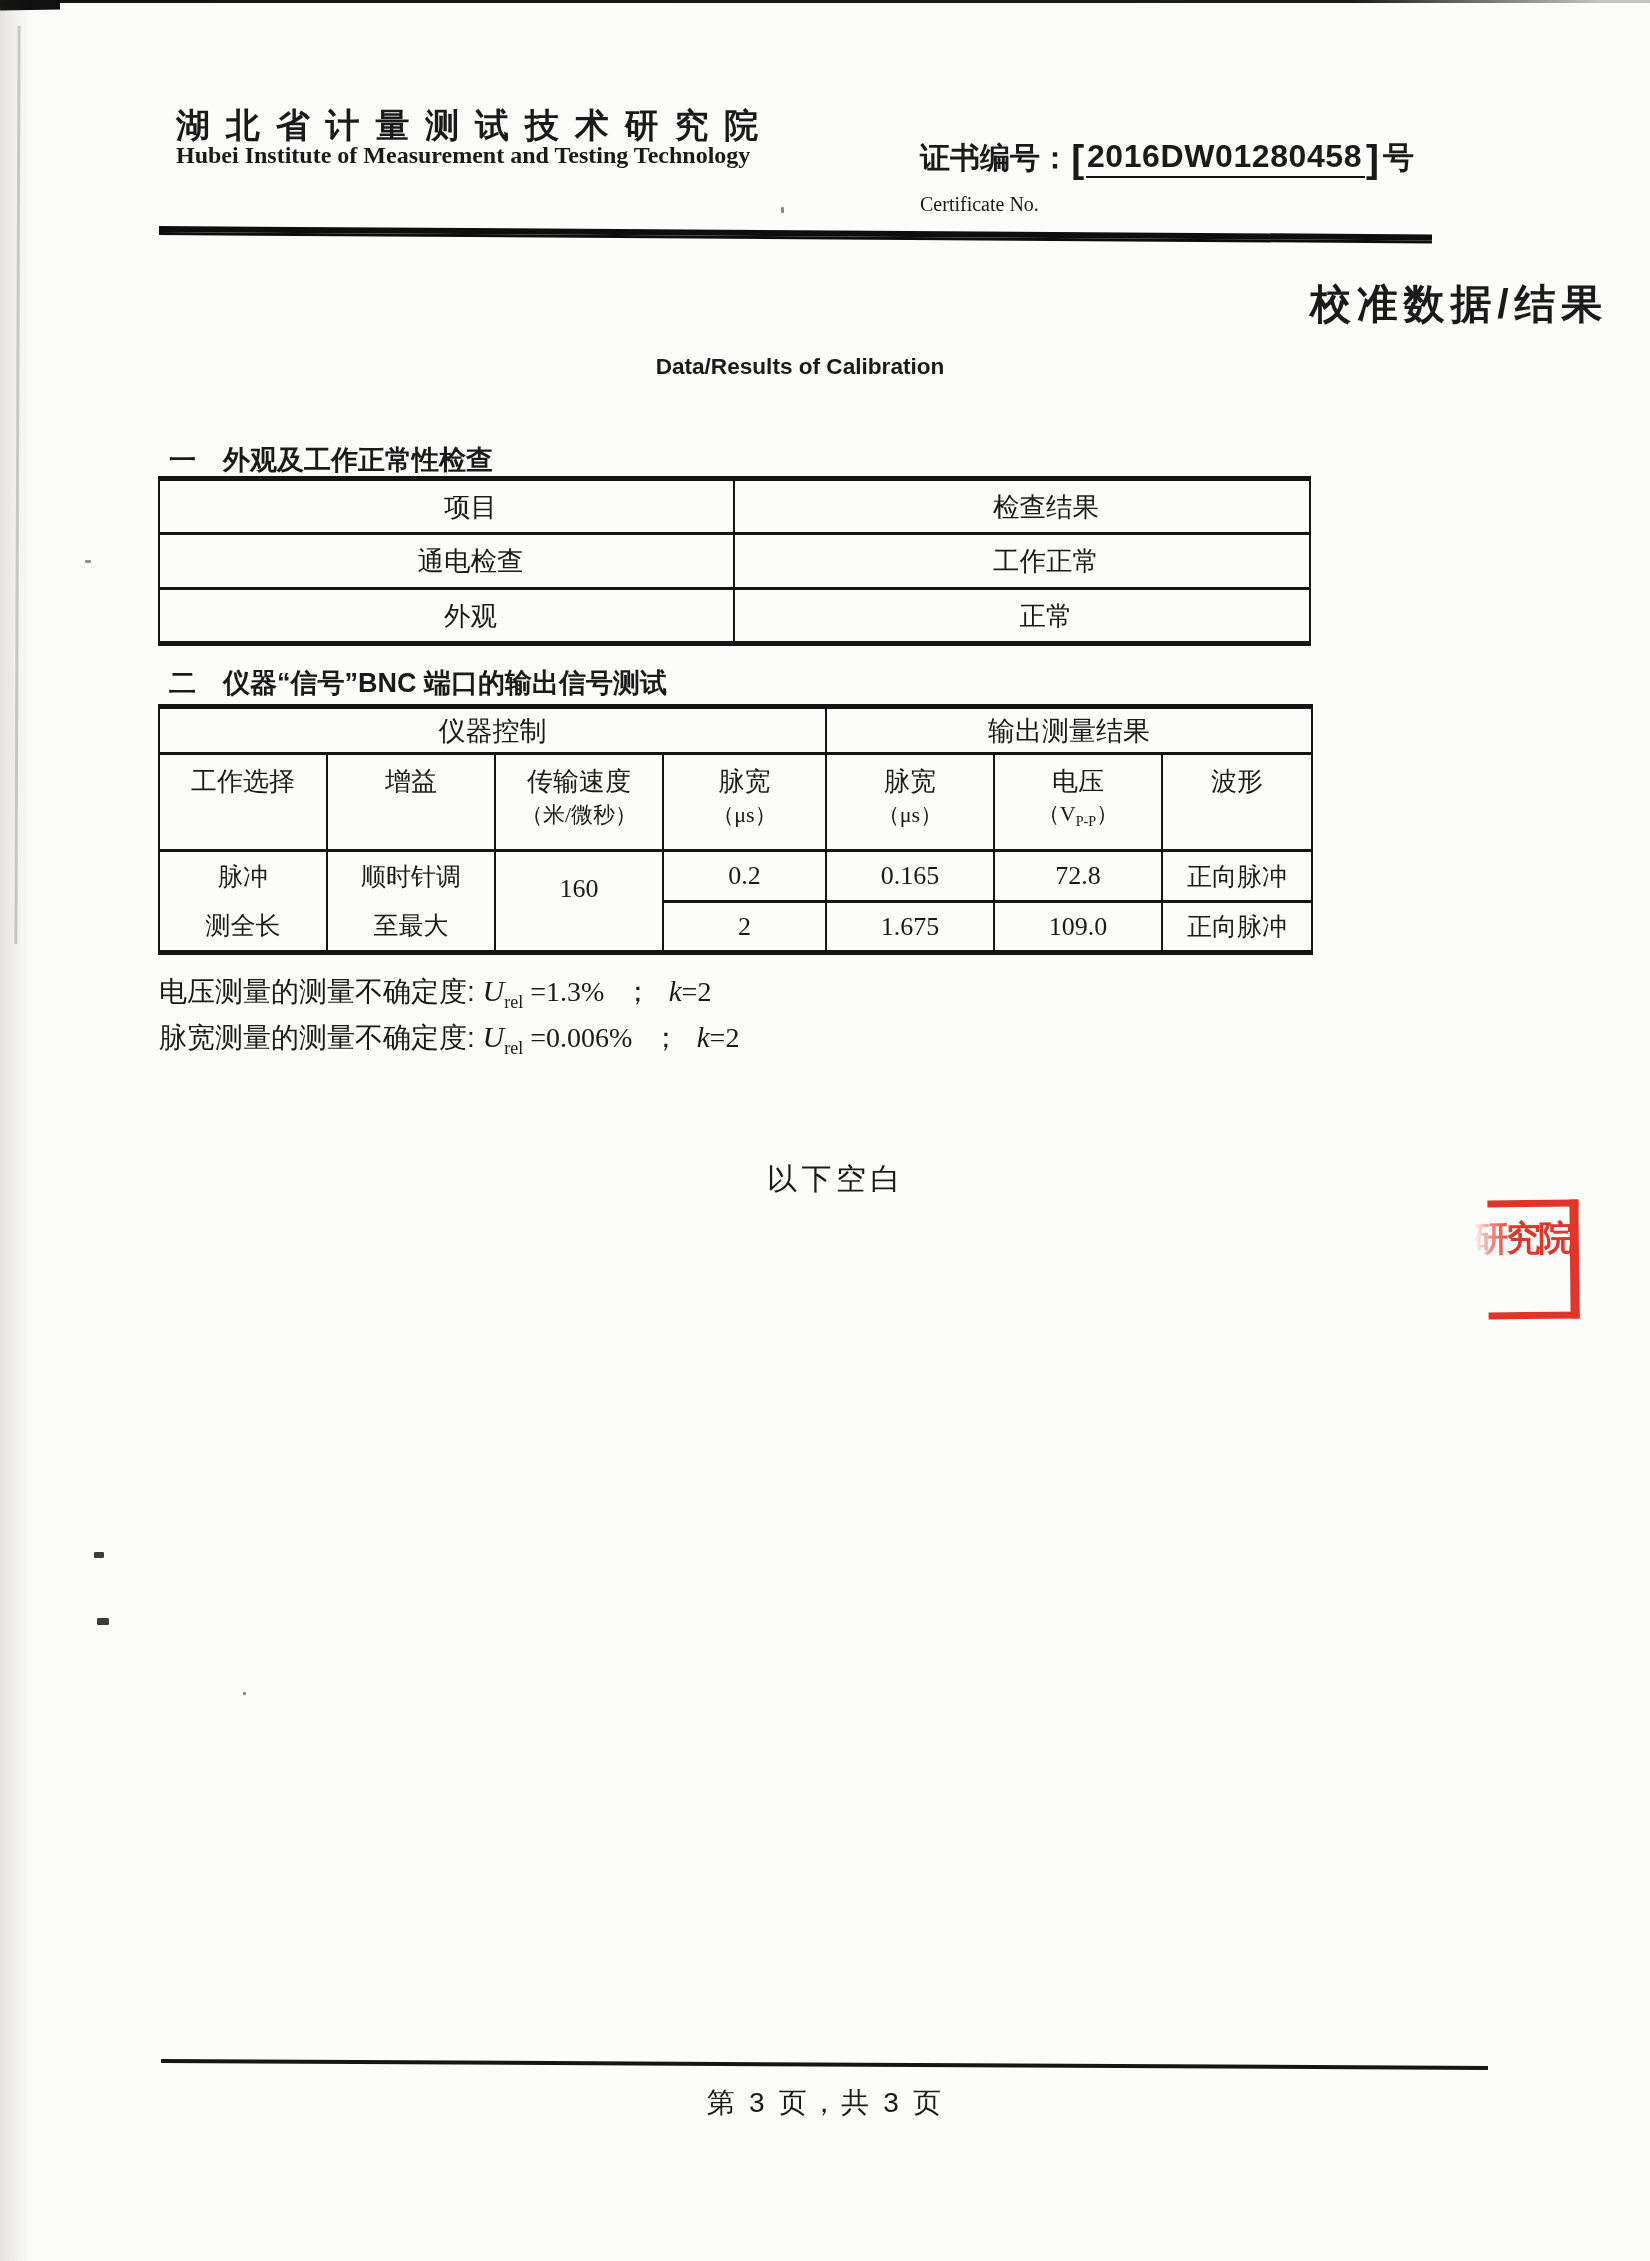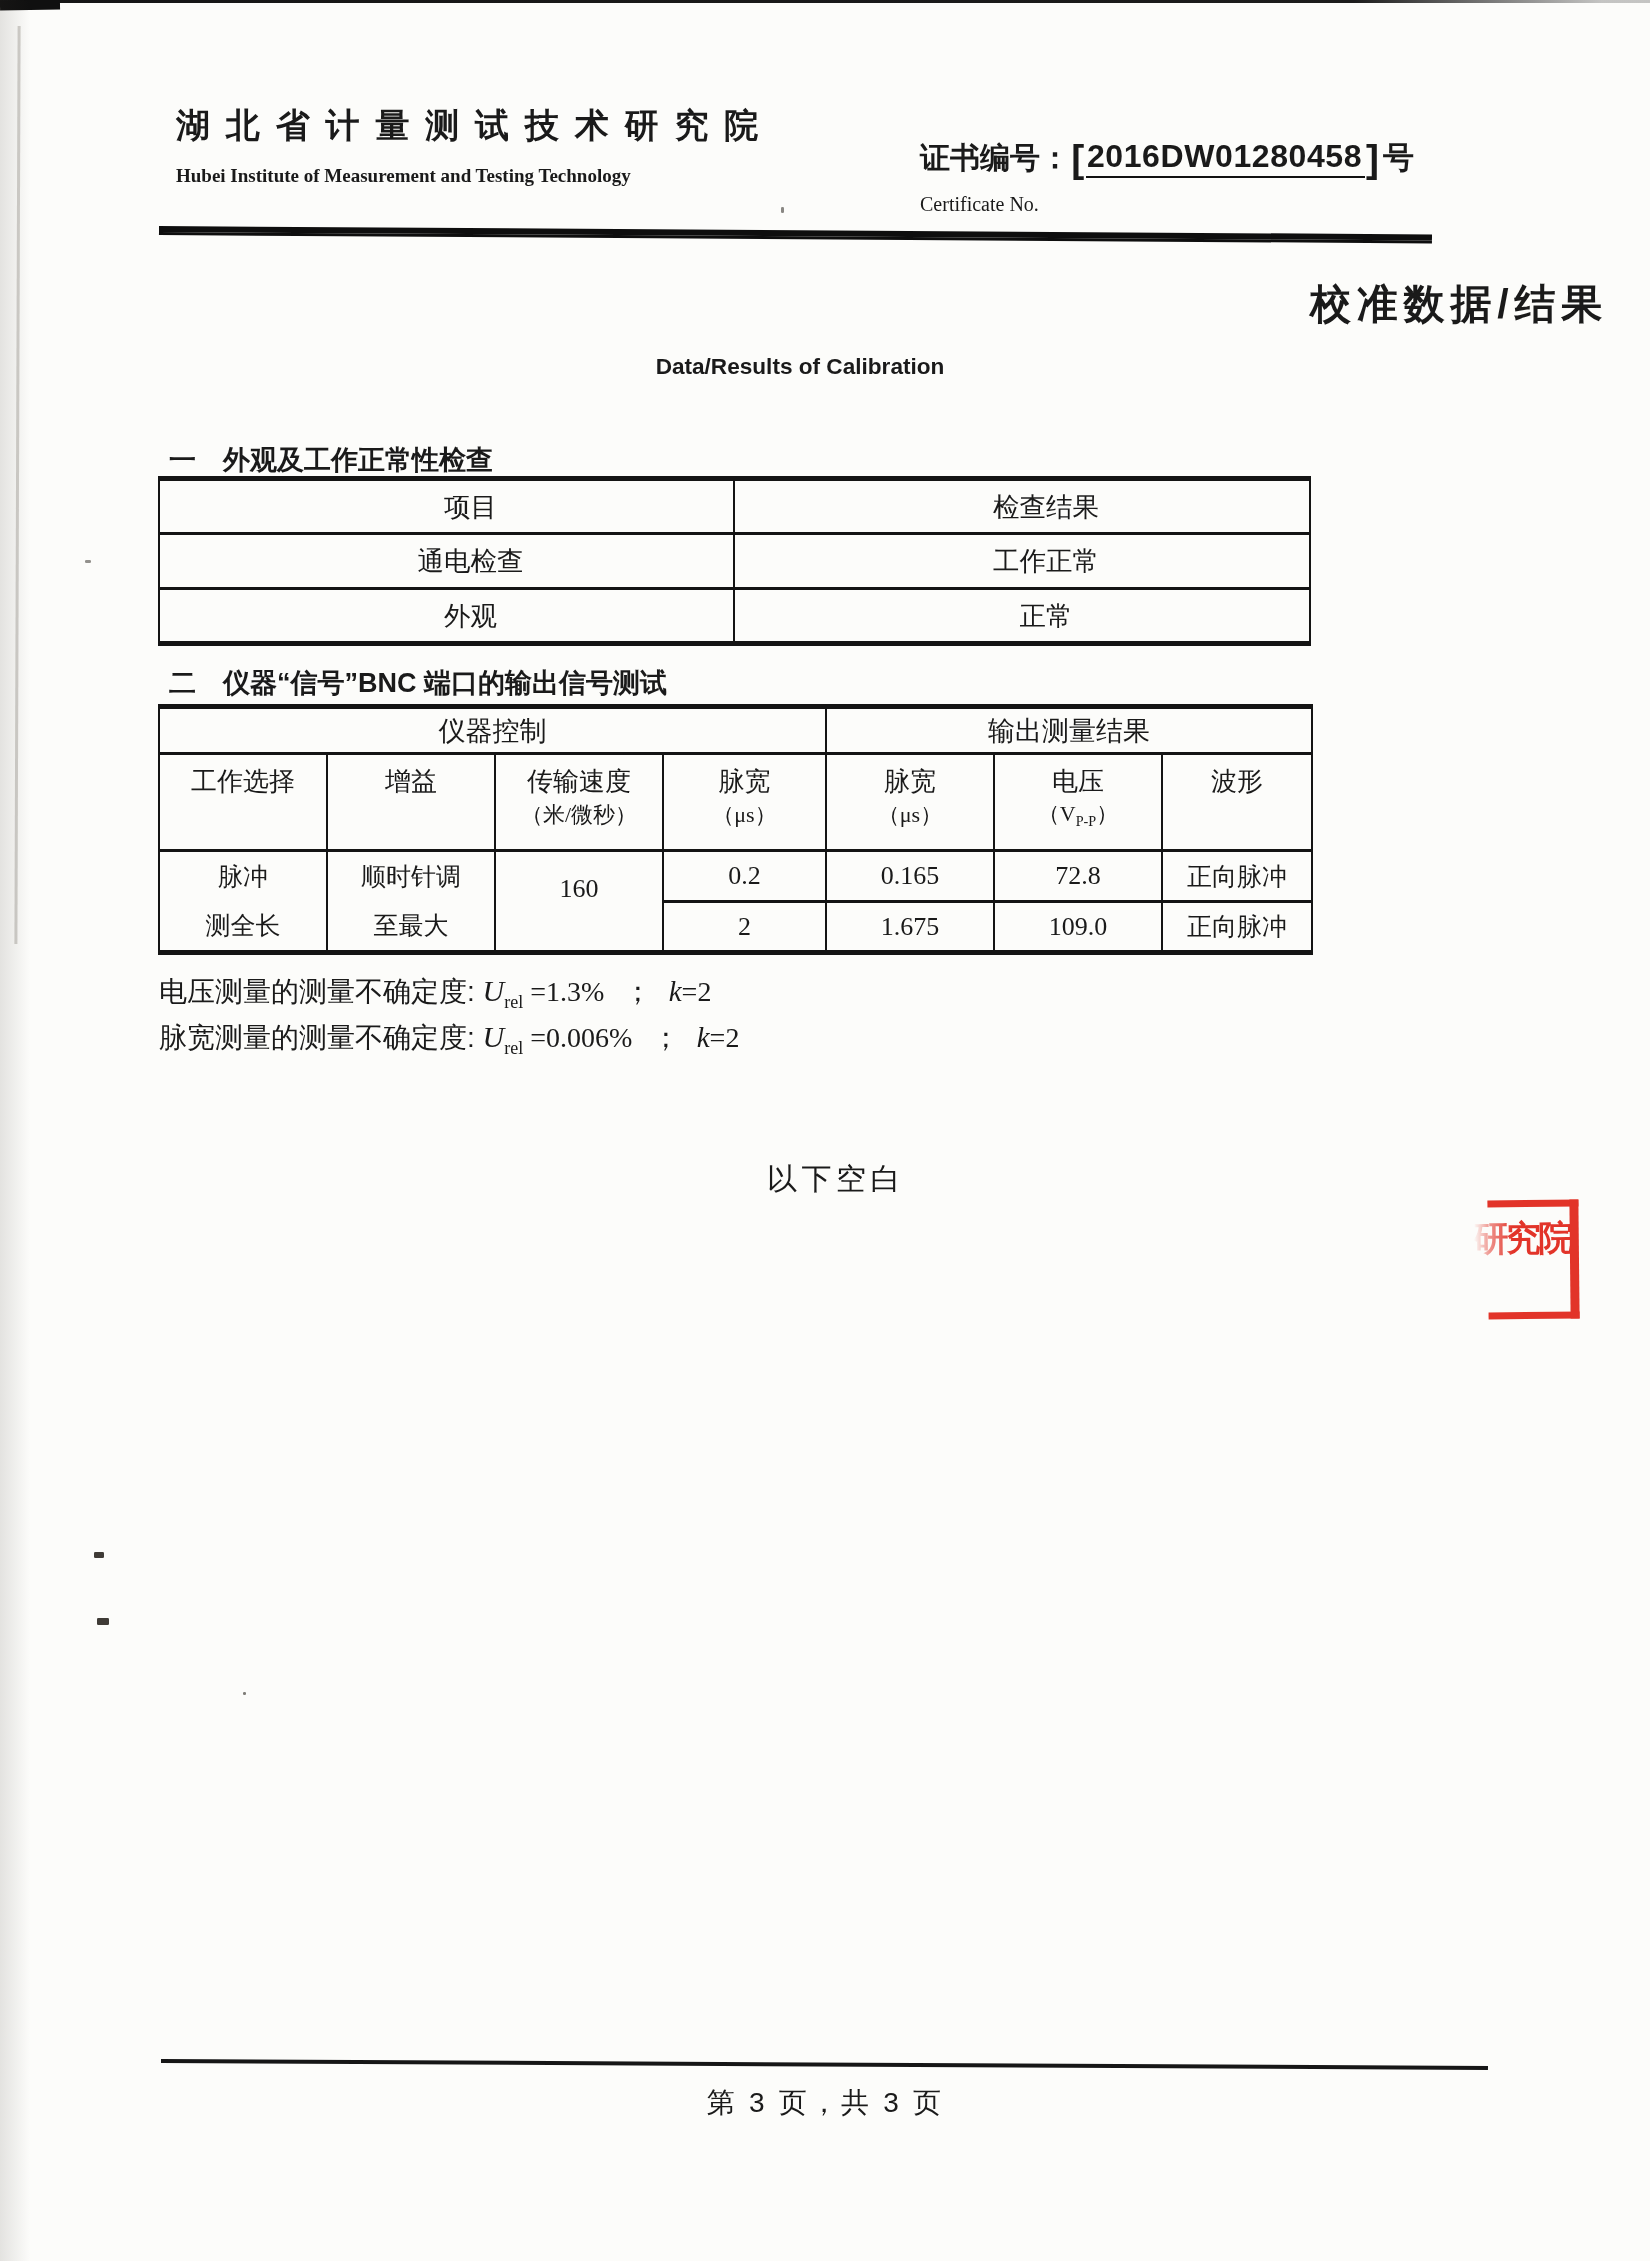--- a/index.html
+++ b/index.html
@@ -16,21 +16,21 @@
     background:linear-gradient(to right,#151515 0%,#1c1c1c 82%,rgba(30,30,30,.25) 97%); }
   .corner-blot { left:0; top:0; width:60px; height:10.3px; background:#101010; transform:rotate(-1deg); }
   .left-shadow { left:0; top:0; width:30px; height:2261px;
     background:linear-gradient(to right,rgba(60,55,48,.13),rgba(60,55,48,0)); }
   .left-crease { left:15.5px; top:26px; width:2.6px; height:918px;
     background:rgba(110,104,92,.30); transform:rotate(.2deg); }
   .speck { background:#2a2620; border-radius:1.3px; opacity:.9; }
 
   
   .org-cn { left:176px; top:103px; font-size:34px; font-weight:700; letter-spacing:3.2px; white-space:nowrap; }
-  .org-en { left:176px; top:165px; font-size:19px; font-weight:700;
+  .org-en { left:176px; top:142px; font-size:24px; font-weight:700;
     font-family:"Liberation Serif","DejaVu Serif",serif; white-space:nowrap; }
   .cert-block { left:920px; top:98px;margin-top:39px; }
   .cert-line { display:flex; align-items:center; white-space:nowrap; }
   .cert-label { font-size:30px; font-weight:700; }
   .cert-bracket { font-size:39px; font-weight:700; line-height:39px; margin:0 1.3px; }
   .cert-no { font-size:32px; font-weight:700; letter-spacing:0.6px;
     border-bottom:2.6px solid #111; padding:0 2.6px 1.9px 1.3px; }
   .cert-suffix { font-size:31px; font-weight:700; margin-left:2.6px; }
   .cert-en { font-size:20px; margin-top:14.2px;
     font-family:"Liberation Serif","DejaVu Serif",serif; }

